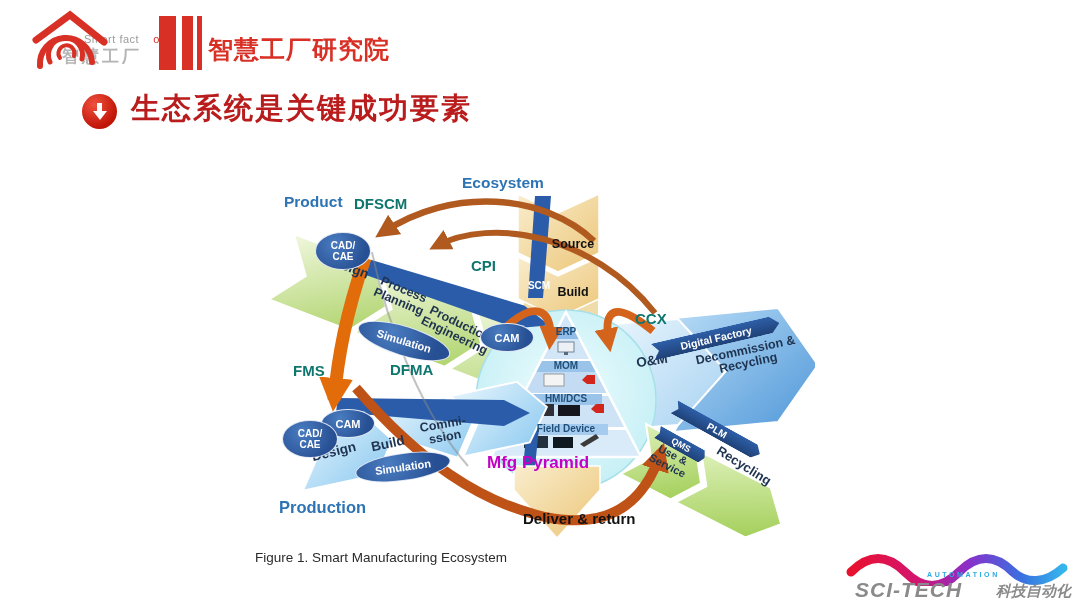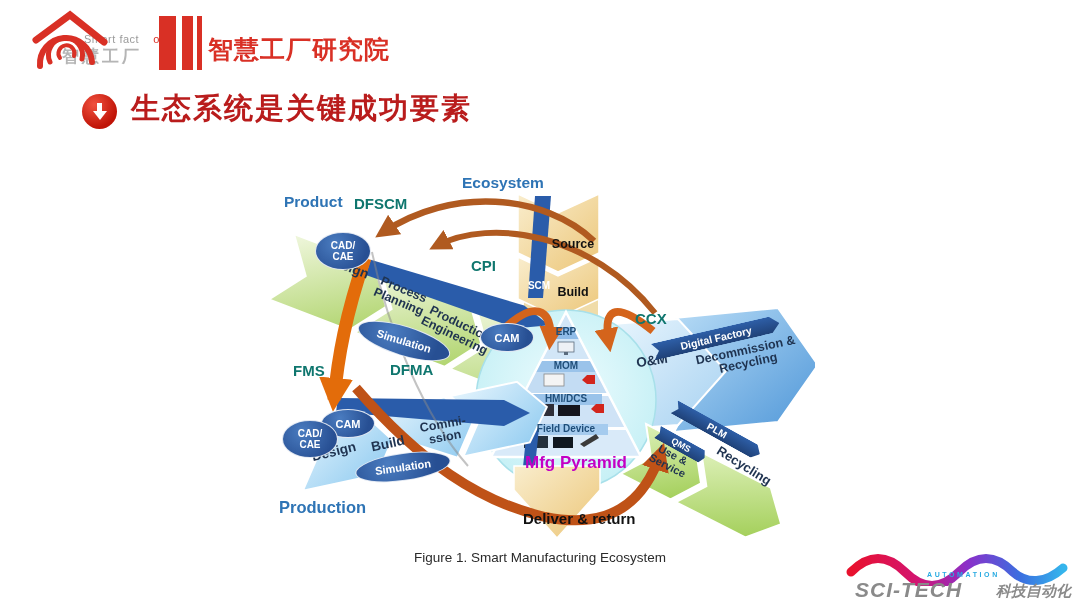--- a/index.html
+++ b/index.html
@@ -31,21 +31,21 @@
   .purple{color:#0f766e;font-weight:bold;font-size:15px;}
   .chain{color:#1f3350;font-weight:bold;font-size:12.5px;text-align:center;}
   .blk{color:#111;font-weight:bold;font-size:12.5px;}
   .ell{position:absolute;border-radius:50%;display:flex;align-items:center;justify-content:center;
     background:radial-gradient(circle at 35% 30%,#4a7cc0,#274f93 75%);
     border:1.5px solid rgba(255,255,255,.85);color:#fff;font-weight:bold;text-align:center;}
   .ribbon{position:absolute;display:flex;align-items:center;justify-content:center;
     background:linear-gradient(180deg,#2e5fa8,#1f4177);color:#fff;font-weight:bold;
     clip-path:polygon(0 0,93% 0,100% 50%,93% 100%,0 100%,5% 50%);}
   .pyr-lbl{position:absolute;width:90px;text-align:center;font-size:10px;font-weight:bold;color:#1f4e79;}
-  #caption{left:255px;top:550px;width:570px;text-align:center;font-size:13.5px;color:#2b2b2b;}
+  #caption{left:255px;top:550px;width:570px;font-size:13.5px;color:#2b2b2b;}
   
   #f-automation{left:927px;top:571px;font-size:7px;font-weight:bold;color:#29abe2;letter-spacing:2.6px;}
   #f-scitech{left:855px;top:578px;font-size:21px;font-weight:bold;font-style:italic;color:#8a8a8a;letter-spacing:1px;}
   #f-scitech-cn{left:996px;top:582px;font-size:15px;font-weight:bold;font-style:italic;color:#8a8a8a;}
 </style>
 </head>
 <body>
 
 <div class="abs" id="brand-en"><span>Smart fact</span><span class="red">ory</span></div>
 <div class="abs" id="brand-cn">智慧工厂</div>
@@ -246,21 +246,21 @@
         <span style="display:block">CAD/</span>
         <span style="display:block">CAE</span>
       </span>
     </div>
 <div class="ell" style="left:100px;top:285px;width:94px;height:26px;font-size:11px;transform:rotate(-8deg);">Simulation</div>
 
 <div class="pyr-lbl" style="left:266px;top:158px;">ERP</div>
 <div class="pyr-lbl" style="left:266px;top:192px;">MOM</div>
 <div class="pyr-lbl" style="left:266px;top:225px;">HMI/DCS</div>
 <div class="pyr-lbl" style="left:266px;top:255px;">Field Device</div>
-<div class="lbl" style="left:232px;top:286px;width:140px;text-align:right;font-size:17px;font-weight:bold;color:#c400c4;">Mfg Pyramid</div>
+<div class="lbl" style="left:232px;top:286px;width:140px;text-align:left;font-size:17px;font-weight:bold;color:#c400c4;">Mfg Pyramid</div>
 
 </div>
 
 <div class="abs" id="caption">Figure 1. Smart Manufacturing Ecosystem</div>
 
 <svg class="abs" style="left:843px;top:550px;" width="232" height="36" viewBox="0 0 232 36">
   <defs>
     <linearGradient id="wg" x1="0" y1="0" x2="1" y2="0">
       <stop offset="0" stop-color="#e8112d"></stop>
         <stop offset="0.3" stop-color="#d4146e"></stop>

